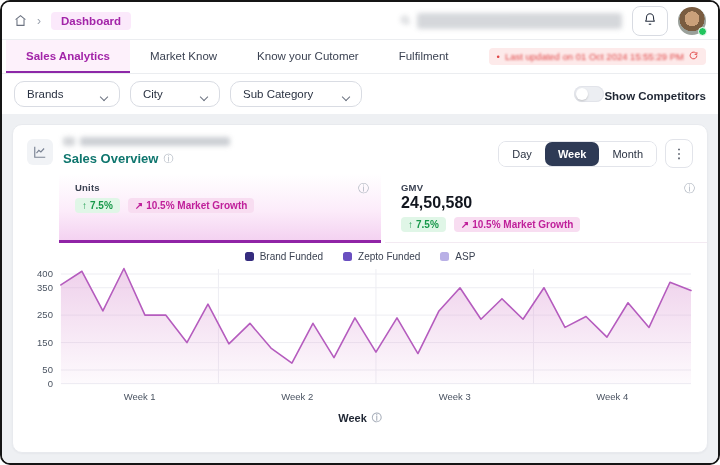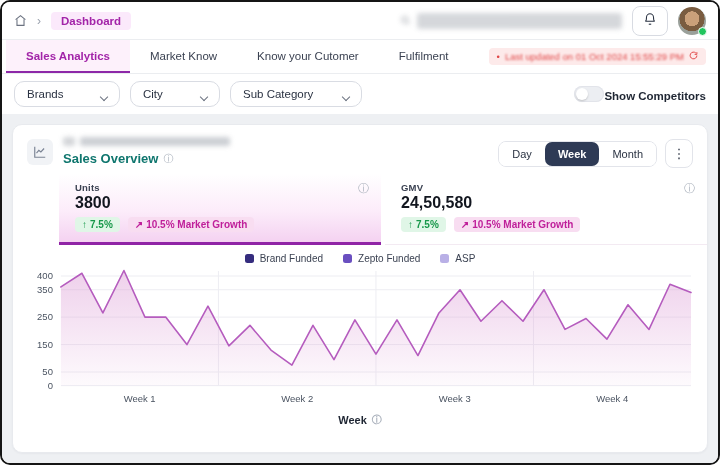--- a/index.html
+++ b/index.html
@@ -186,21 +186,20 @@
             <button class="active">Week</button>
             <button>Month</button>
           </div>
           <div class="kebab">⋮</div>
         </div>
       </div>
 
       <div class="stats">
         <div class="stat selected">
           <div class="lbl">Units</div>
-          <div class="val">3800</div>
           <div class="badges">
             <span class="badge green">
                 <span>↑</span>
                 <span>7.5%</span>
               </span>
             <span class="badge pink">
                 <span>↗</span>
                 <span>10.5% Market Growth</span>
               </span>
           </div>

